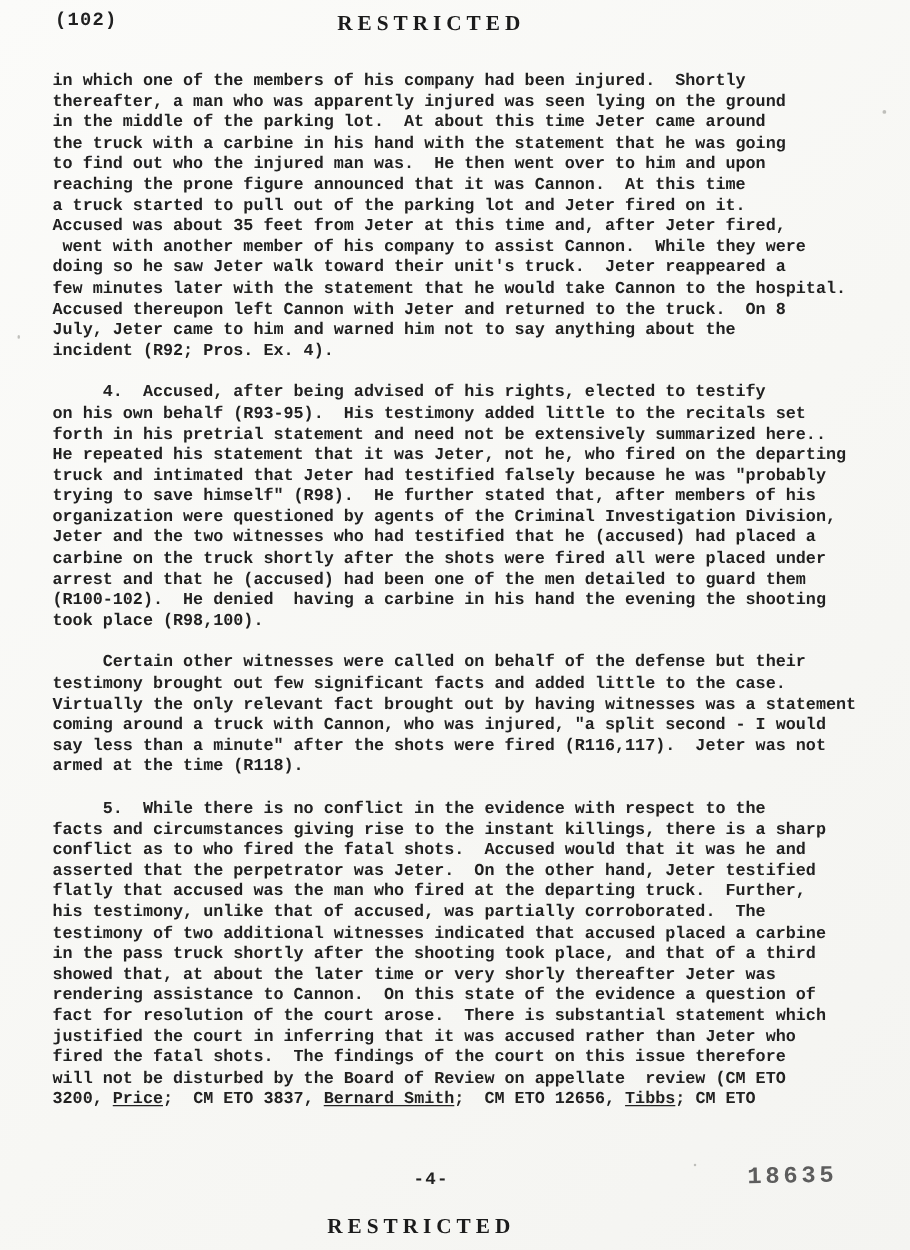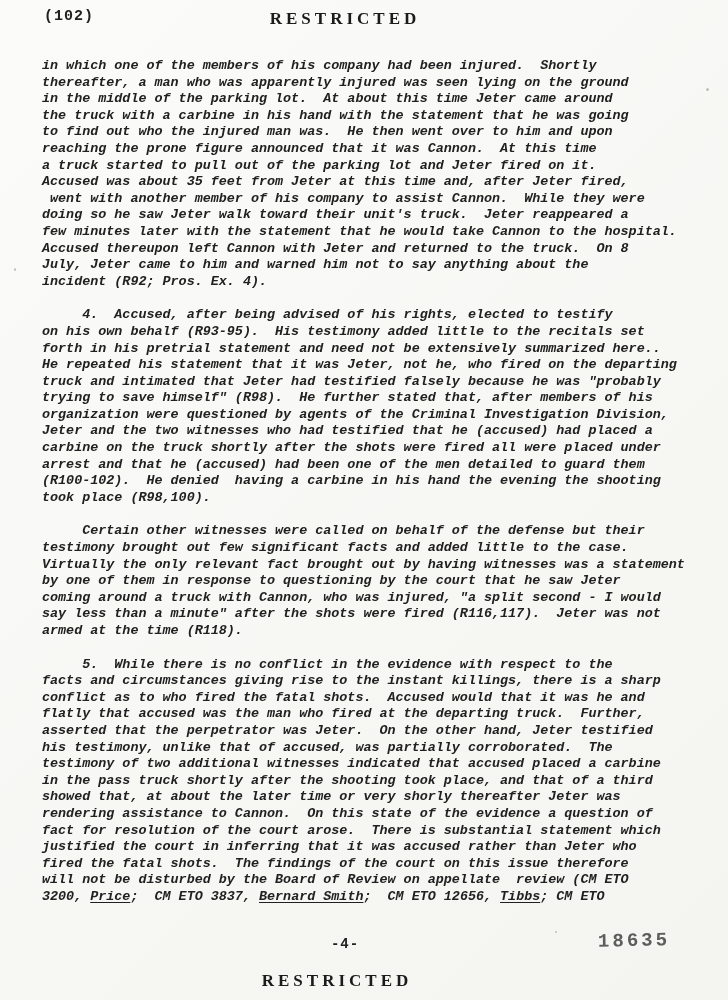--- a/index.html
+++ b/index.html
@@ -42,21 +42,20 @@
     font-size: 15px;
     letter-spacing: 1px;
   }
   .doc-body {
     position: absolute;
     left: 42px;
     top: 58px;
     width: 650px;
     font-size: 13.4px;
     line-height: 16.6px;
-    font-style: italic;
   }
   .para + .para { margin-top: 17px; }
   .line {
     white-space: pre;
   }
   .u {
     text-decoration: underline;
     text-underline-offset: 2px;
   }
   .page-number {
@@ -124,31 +123,30 @@
         <div class="line">Jeter and the two witnesses who had testified that he (accused) had placed a</div>
         <div class="line">carbine on the truck shortly after the shots were fired all were placed under</div>
         <div class="line">arrest and that he (accused) had been one of the men detailed to guard them</div>
         <div class="line">(R100-102).  He denied  having a carbine in his hand the evening the shooting</div>
         <div class="line">took place (R98,100).</div>
       </div>
       <div class="para">
         <div class="line">     Certain other witnesses were called on behalf of the defense but their</div>
         <div class="line">testimony brought out few significant facts and added little to the case.</div>
         <div class="line">Virtually the only relevant fact brought out by having witnesses was a statement</div>
-        <div class="line">by one of them in response to questioning by the court that he saw Jeter</div>
         <div class="line">coming around a truck with Cannon, who was injured, "a split second - I would</div>
         <div class="line">say less than a minute" after the shots were fired (R116,117).  Jeter was not</div>
         <div class="line">armed at the time (R118).</div>
       </div>
       <div class="para">
         <div class="line">     5.  While there is no conflict in the evidence with respect to the</div>
         <div class="line">facts and circumstances giving rise to the instant killings, there is a sharp</div>
         <div class="line">conflict as to who fired the fatal shots.  Accused would that it was he and</div>
+        <div class="line">asserted that the perpetrator was Jeter.  On the other hand, Jeter testified</div>
         <div class="line">flatly that accused was the man who fired at the departing truck.  Further,</div>
-        <div class="line">asserted that the perpetrator was Jeter.  On the other hand, Jeter testified</div>
         <div class="line">his testimony, unlike that of accused, was partially corroborated.  The</div>
         <div class="line">testimony of two additional witnesses indicated that accused placed a carbine</div>
         <div class="line">in the pass truck shortly after the shooting took place, and that of a third</div>
         <div class="line">showed that, at about the later time or very shorly thereafter Jeter was</div>
         <div class="line">rendering assistance to Cannon.  On this state of the evidence a question of</div>
         <div class="line">fact for resolution of the court arose.  There is substantial statement which</div>
         <div class="line">justified the court in inferring that it was accused rather than Jeter who</div>
         <div class="line">fired the fatal shots.  The findings of the court on this issue therefore</div>
         <div class="line">will not be disturbed by the Board of Review on appellate  review (CM ETO</div>
         <div class="line"><span>3200, </span><span class="u">Price</span><span>;  CM ETO 3837, </span><span class="u">Bernard Smith</span><span>;  CM ETO 12656, </span><span class="u">Tibbs</span><span>; CM ETO</span></div>

